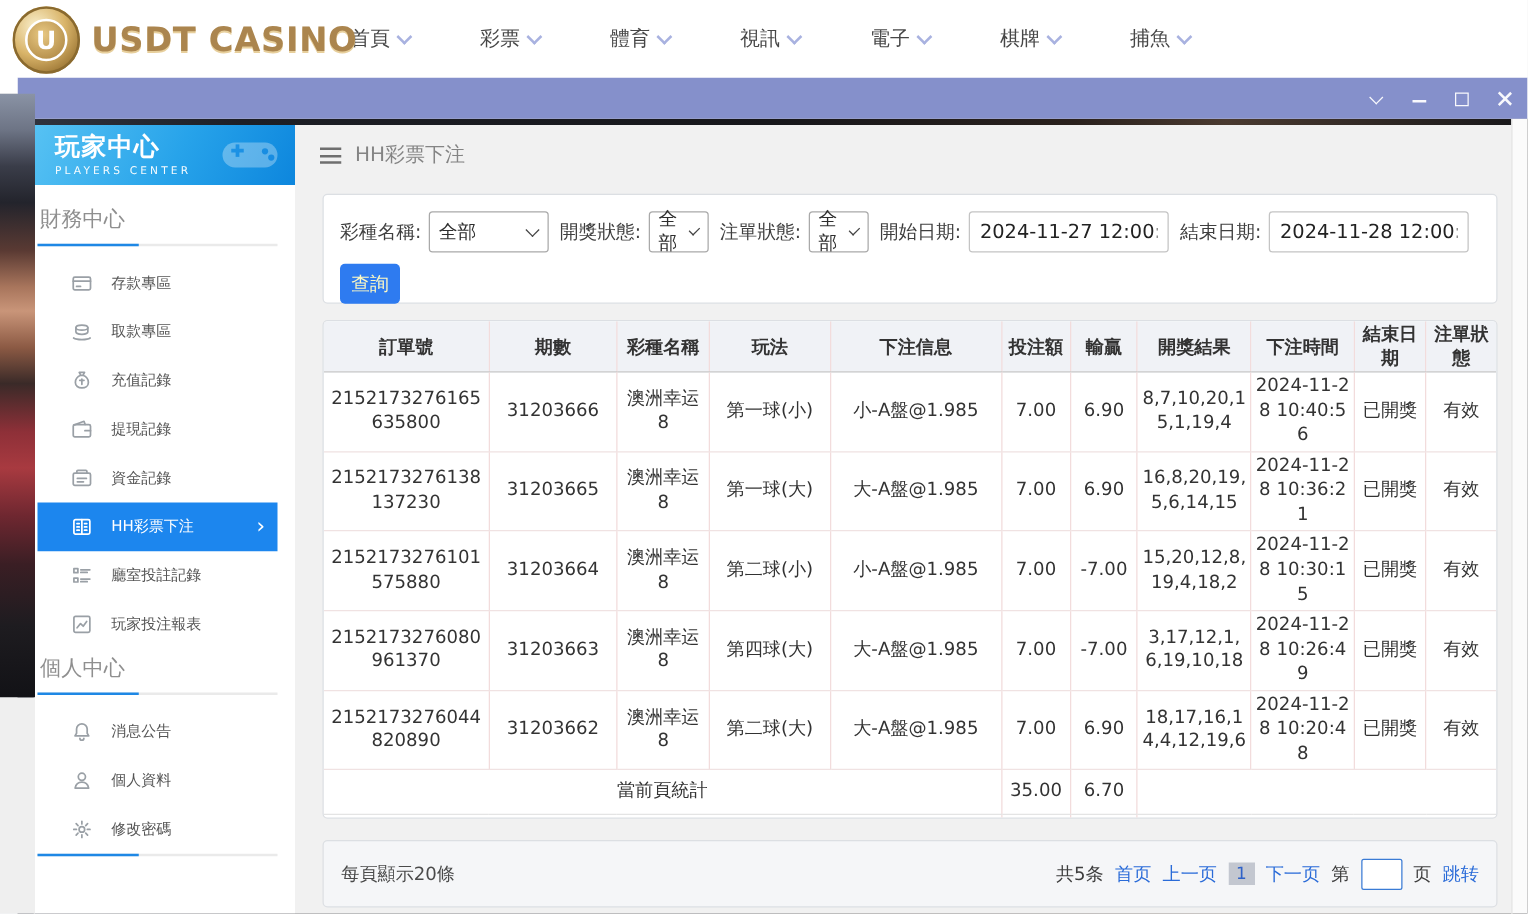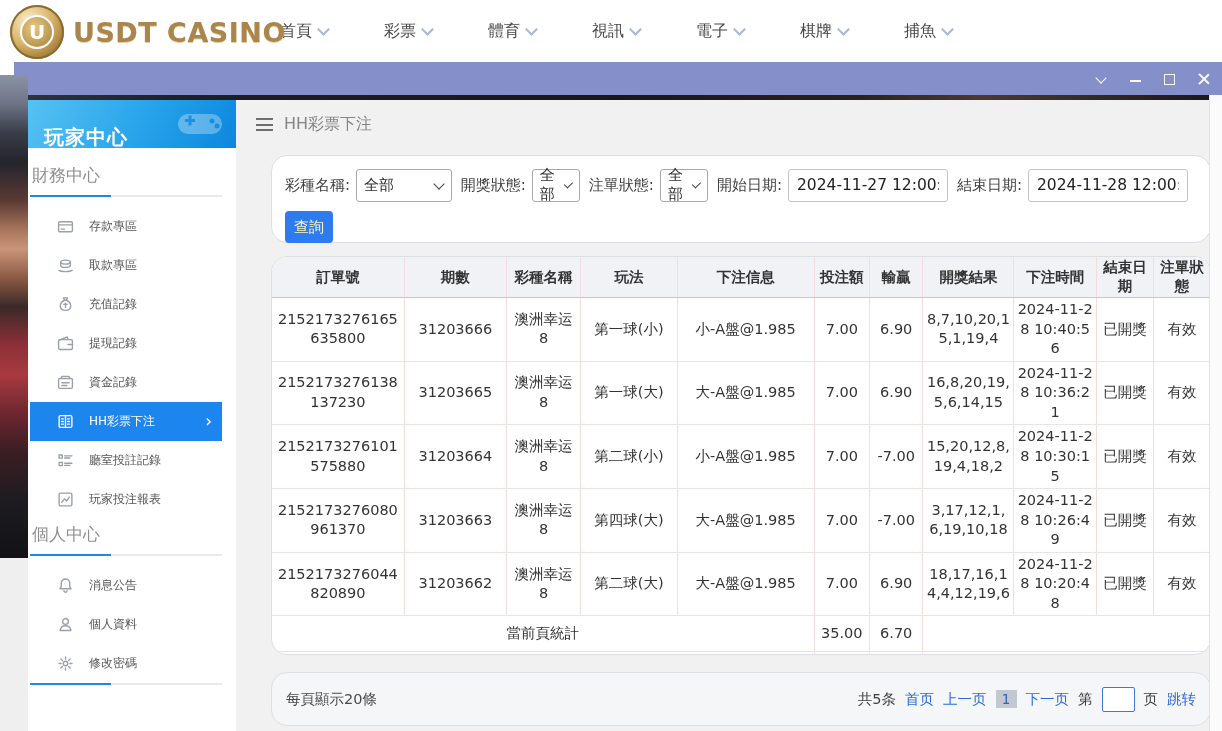--- a/index.html
+++ b/index.html
@@ -37,21 +37,21 @@
   .wc-chevron::before{content:"";position:absolute;left:2px;top:2px;width:7px;height:7px;
      border-right:1.6px solid #fff;border-bottom:1.6px solid #fff;transform:rotate(45deg)}
   .wc-min::before{content:"";position:absolute;left:1px;top:8px;width:11px;height:1.6px;background:#fff}
   .wc-max::before{content:"";position:absolute;left:1px;top:2px;width:9px;height:9px;border:1.5px solid #fff}
   .wc-close::before,.wc-close::after{content:"";position:absolute;left:6px;top:0;width:1.6px;height:14px;background:#fff}
   .wc-close::before{transform:rotate(45deg)}.wc-close::after{transform:rotate(-45deg)}
   .modal-body{position:absolute;left:0;top:33px;width:100%;height:636px;
      background:linear-gradient(90deg,#30343f,#1d1f26 15%,#17171b 50%,#2a211d 70%,#4a3a30 80%,#17171a 100%)}
   
   .sidebar{position:absolute;left:13px;top:5px;width:209px;height:631px;background:#fff;overflow:hidden;z-index:35}
-  .sb-header{height:48px;position:relative;color:#fff;padding:24px 0 0 17px;box-sizing:border-box;
+  .sb-header{height:48px;position:relative;color:#fff;padding:4px 0 0 17px;box-sizing:border-box;
      background:linear-gradient(115deg,#57c2f3 0%,#27a3ea 55%,#0d86dd 100%)}
   .sb-title{font-size:20px;font-weight:bold;letter-spacing:1px}
   .sb-sub{font-size:8.5px;letter-spacing:2.5px;margin-top:1px;opacity:.95}
   .sb-ctrl{position:absolute;right:10px;top:6px;opacity:.3}
   .sb-group-title{margin:4px 14px 8px 5px;font-size:17px;color:#8f8f8f}
   .sb-group-title.first{margin-top:16px}
   .sb-underline{height:2px;background:#eaeaea;margin:0 14px 10px 3px;position:relative}
   .sb-underline::before{content:"";position:absolute;left:0;top:0;width:42%;height:2px;background:#1e88e5}
   .sb-item{height:39px;margin:0 14px 0 3px;display:flex;align-items:center;padding-left:27px;
      position:relative;cursor:pointer;color:#555}
@@ -63,21 +63,21 @@
   .sb-item.active .sb-icon{color:#fff}
   .sb-chev{position:absolute;right:10px;font-size:17px;line-height:1;color:#fff}
   
   .main{position:absolute;left:222px;top:5px;width:974px;height:631px;background:#f1f1f1;z-index:34}
   .scroll-strip{position:absolute;right:0;top:0;width:12px;height:636px;background:#fbfbfb;
      border-left:1px solid #e2e2e2;z-index:36}
   .breadcrumb{position:absolute;left:20px;top:14px;display:flex;align-items:center;gap:11px}
   .hamburger{width:17px;height:13px;display:flex;flex-direction:column;justify-content:space-between;cursor:pointer}
   .hamburger span{height:2px;background:#6f6f6f}
   .bc-title{font-size:16px;color:#848484}
-  .panel{position:absolute;left:35px;width:940px;background:#fff;border:1px solid #dcdfe3;border-radius:16px;box-sizing:border-box}
+  .panel{position:absolute;left:22px;width:940px;background:#fff;border:1px solid #dcdfe3;border-radius:4px;box-sizing:border-box}
   .filter-panel{top:55px;height:88px;padding:12px 13px}
   .filter-row{display:flex;align-items:center;height:34px}
   .f-label{font-size:15px;color:#3f3f3f;white-space:nowrap}
   .sel{height:33px;border:1px solid #a9a9a9;border-radius:3px;background:#fff;display:flex;
      align-items:center;justify-content:space-between;padding:0 7px;margin:0 9px 0 6px;
      box-sizing:border-box;cursor:pointer}
   .sel-val{font-size:15px;color:#2e2e2e}
   .sel-chev{width:7px;height:7px;border-right:1.8px solid #444;border-bottom:1.8px solid #444;
      transform:rotate(45deg);margin:-3px 1px 0 8px}
   .date-inp{height:33px;width:160px;border:1px solid #c4c4c4;border-radius:3px;font-size:15.5px;

